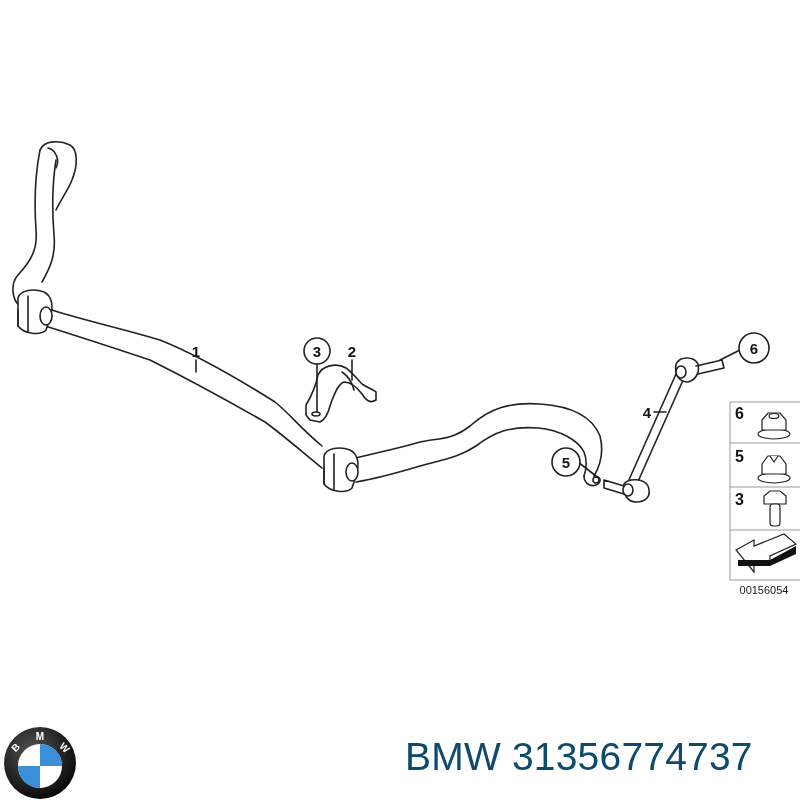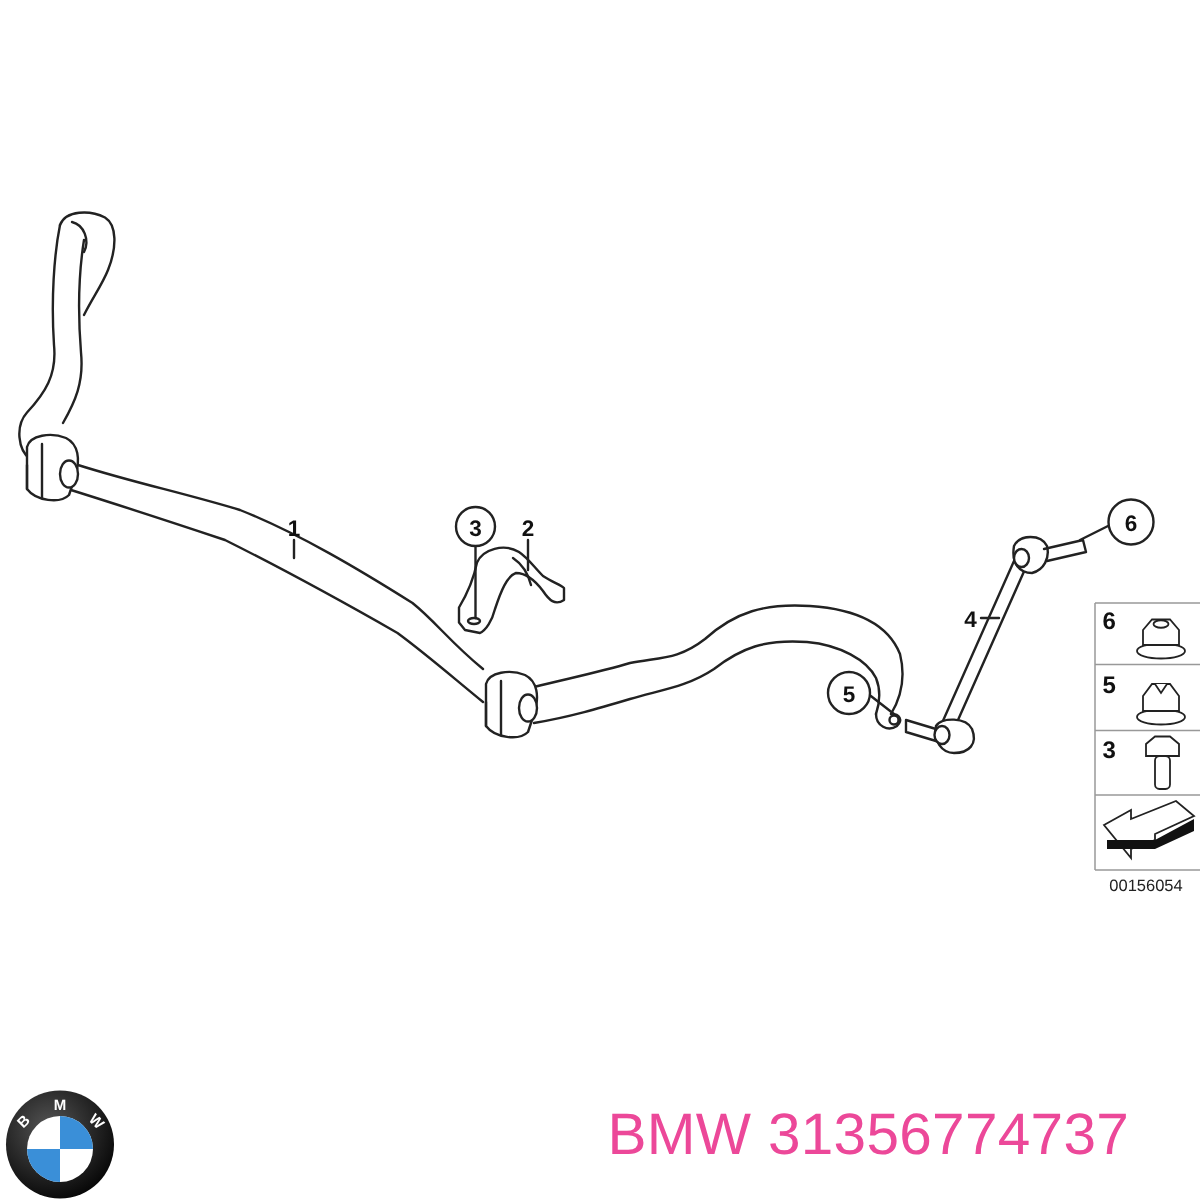--- a/index.html
+++ b/index.html
@@ -1,21 +1,21 @@
 <!DOCTYPE html>
 <html><head>
 <meta charset="utf-8">
 <style>
   html, body { margin:0; padding:0; background:#ffffff; }
   body { width:800px; height:800px; position:relative; overflow:hidden; font-family:"Liberation Sans", sans-serif; }
   #diagram { position:absolute; left:0; top:0; width:800px; height:800px; }
   .callout-num { font-family:"Liberation Sans", sans-serif; font-weight:bold; font-size:15px; fill:#111; }
   .legend-num { font-family:"Liberation Sans", sans-serif; font-weight:bold; font-size:16px; fill:#111; }
   .catalog-num { font-family:"Liberation Sans", sans-serif; font-size:11px; fill:#222; }
-  #footer-part { position:absolute; left:405px; top:735px; font-size:39px; color:#ec4899; letter-spacing:0.2px; font-family:"Liberation Sans", sans-serif; }
+  #footer-part { position:absolute; left:405px; top:735px; font-size:39px; color:#0c4a6e; letter-spacing:0.2px; font-family:"Liberation Sans", sans-serif; }
   #bmw-logo { position:absolute; left:0; top:726px; width:80px; height:74px; }
 </style>
 </head>
 <body>
 
 <svg id="diagram" viewBox="0 0 800 800" xmlns="http://www.w3.org/2000/svg">
   <g fill="none" stroke="#222" stroke-width="1.6" stroke-linecap="round" stroke-linejoin="round">
 
     <g>
 

